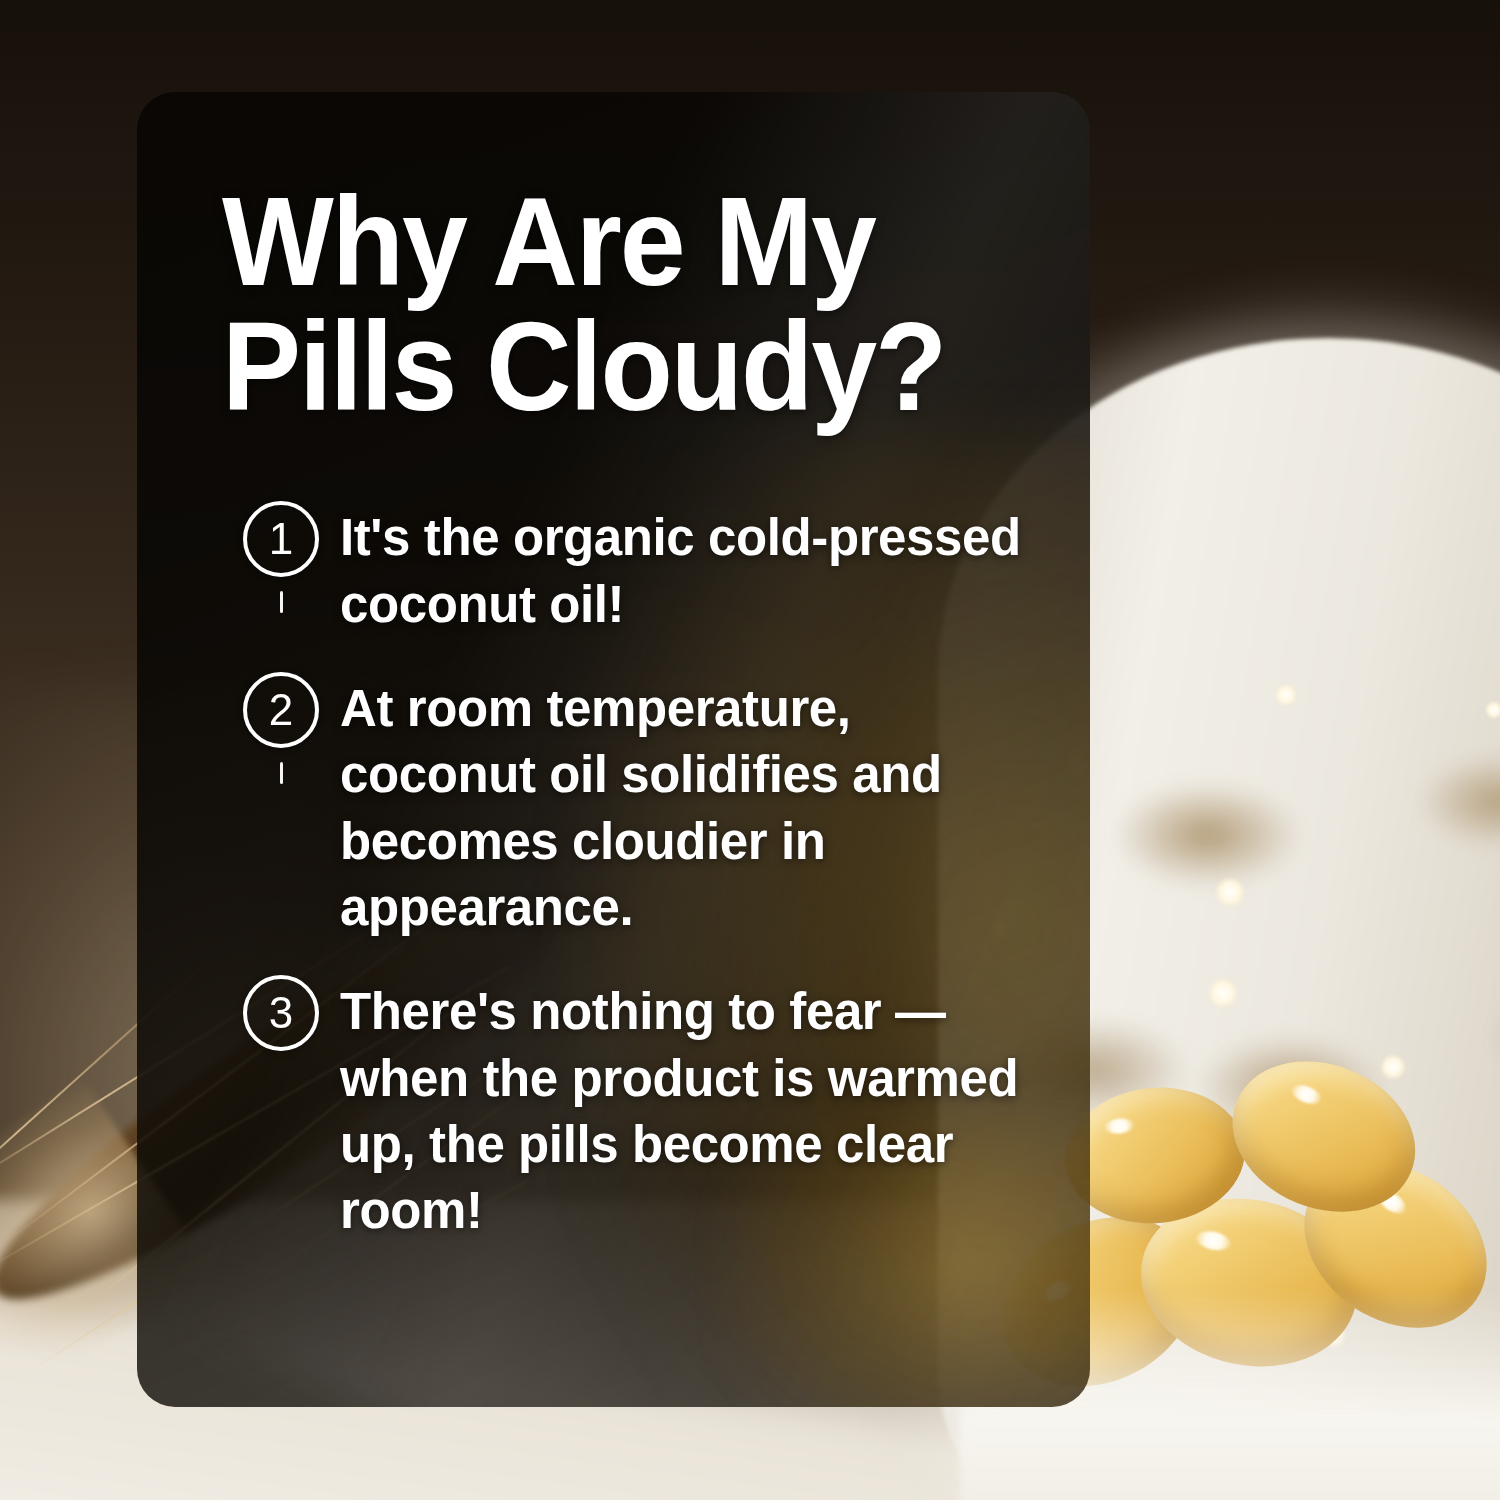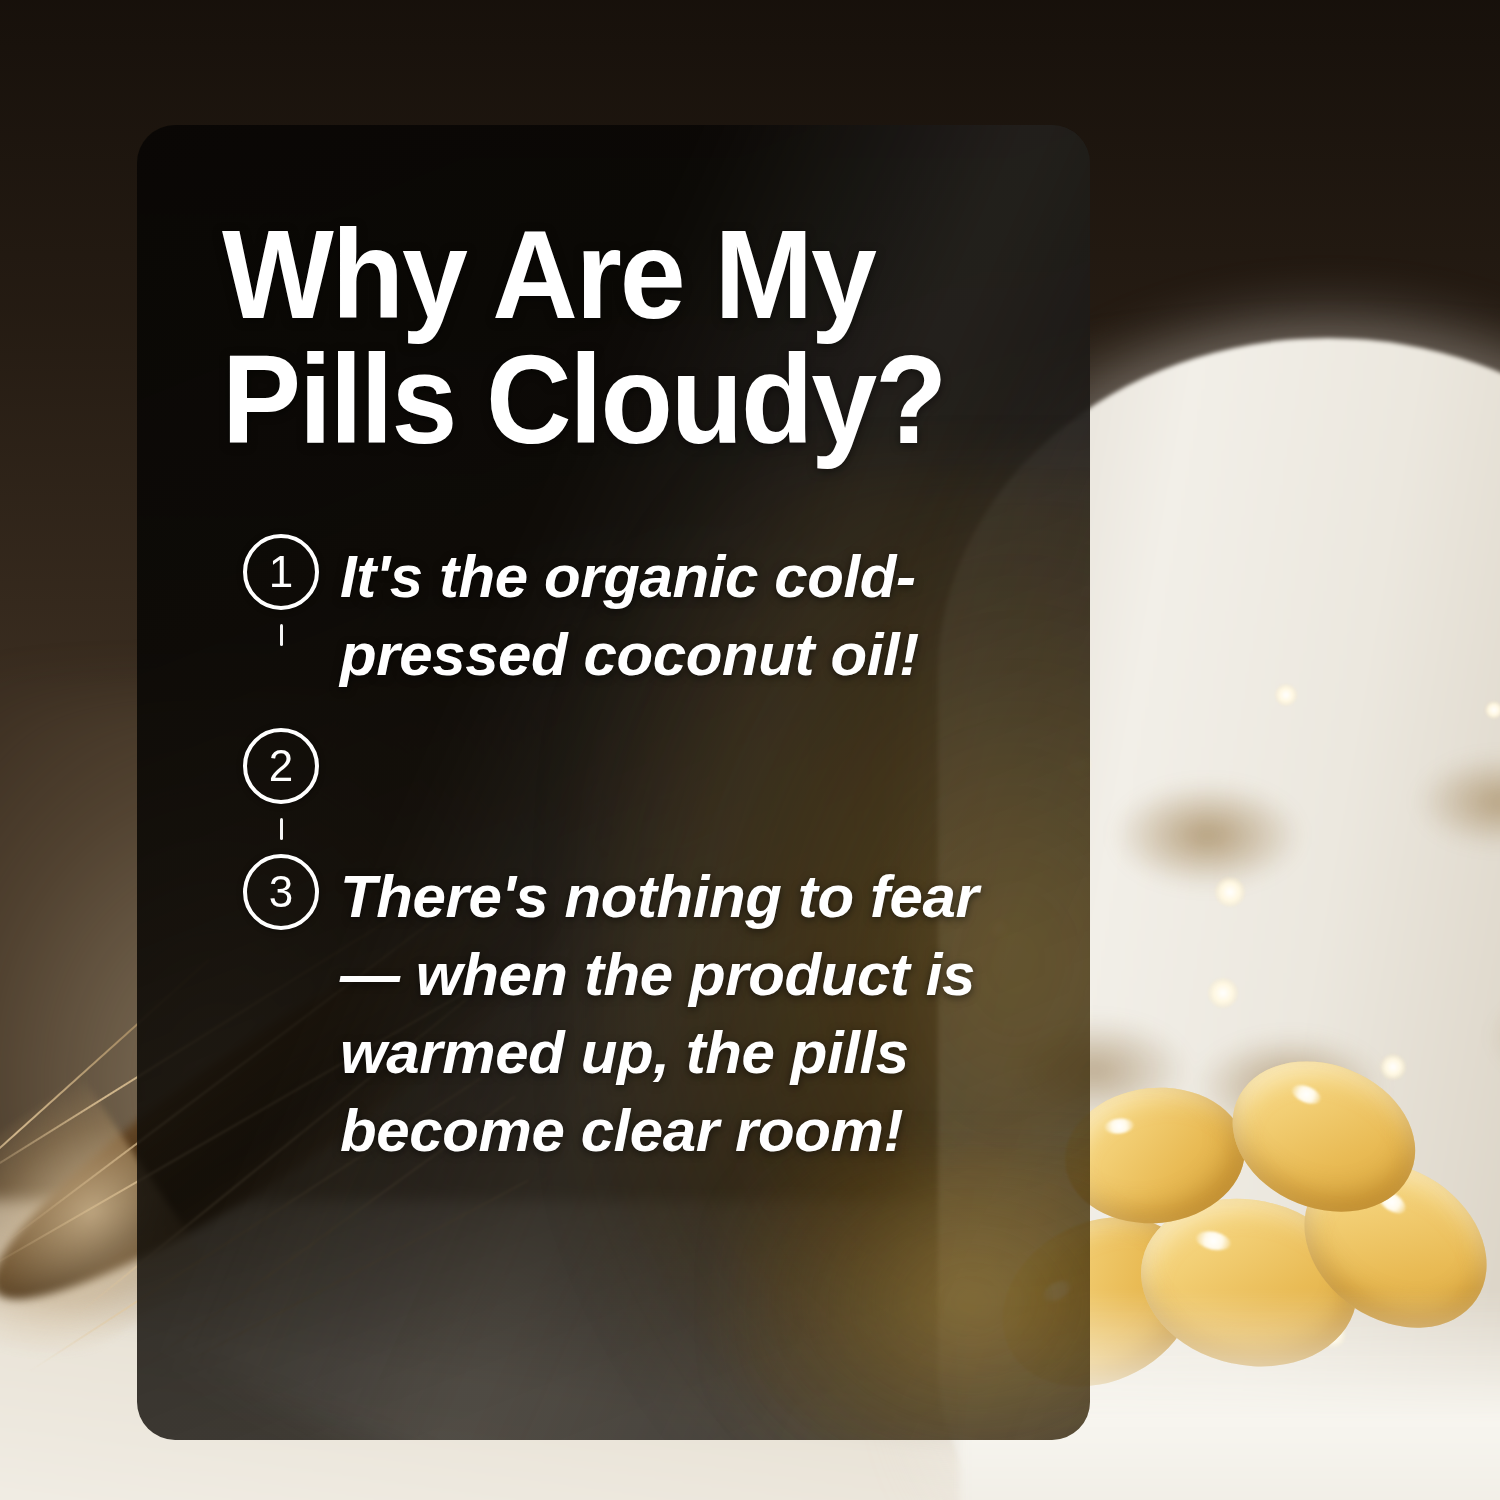--- a/index.html
+++ b/index.html
@@ -160,21 +160,21 @@
   .coconut-half {
     position:absolute; left:22%; top:30%; width:56%; height:60%;
     border-radius:52% 48% 46% 54% / 54% 56% 44% 46%;
     background:radial-gradient(ellipse at 40% 34%, rgba(92,76,52,.55) 0%, rgba(48,37,22,.62) 52%, rgba(26,19,10,.55) 100%);
     filter:blur(24px);
   }
 
   
   #card {
     position:absolute;
-    left:137px; top:125px;
+    left:137px; top:92px;
     width:953px; height:1315px;
     border-radius:38px;
     background:linear-gradient(158deg,
        rgba(9,7,5,.965) 0%,
        rgba(11,9,6,.95)  26%,
        rgba(14,11,7,.90) 48%,
        rgba(16,13,8,.84) 66%,
        rgba(18,14,9,.80) 82%,
        rgba(20,16,10,.78) 100%);
     backdrop-filter:blur(1px);
@@ -240,30 +240,29 @@
     min-height:22px;
     margin-top:14px; margin-bottom:14px;
     background:#ffffff;
     border-radius:2px;
     opacity:.96;
   }
   .step:last-child .connector { display:none; }
 
   .step-text {
     color:#fff;
-    font-size:60px;
+    font-size:51px;
     line-height:1.30;
     font-weight:700;
     letter-spacing:-0.4px;
     font-stretch:condensed;
     padding-top:4px;
     padding-bottom:34px;
     max-width:700px;
     text-shadow:0 2px 8px rgba(0,0,0,.55);
-    font-style:italic;
   }
   .step:last-child .step-text { padding-bottom:0; }
 </style>
 </head>
 <body>
 
 <div id="photo">
   <div class="bg-base"></div>
   <div class="coconut-half"></div>
   <div class="bg-vignette-top"></div>
@@ -340,20 +339,21 @@
             <div class="circle">1</div>
             <div class="connector"></div>
           </div>
           <div class="step-text">It's the organic cold-pressed coconut oil!</div>
         </div>
         <div class="step">
           <div class="marker-col">
             <div class="circle">2</div>
             <div class="connector"></div>
           </div>
+          <div class="step-text">At room temperature, coconut oil solidifies and becomes cloudier in appearance.</div>
         </div>
         <div class="step">
           <div class="marker-col">
             <div class="circle">3</div>
           </div>
           <div class="step-text">There's nothing to fear — when the product is warmed up, the pills become clear room!</div>
         </div>
       </div>
   </div>
 </div>

